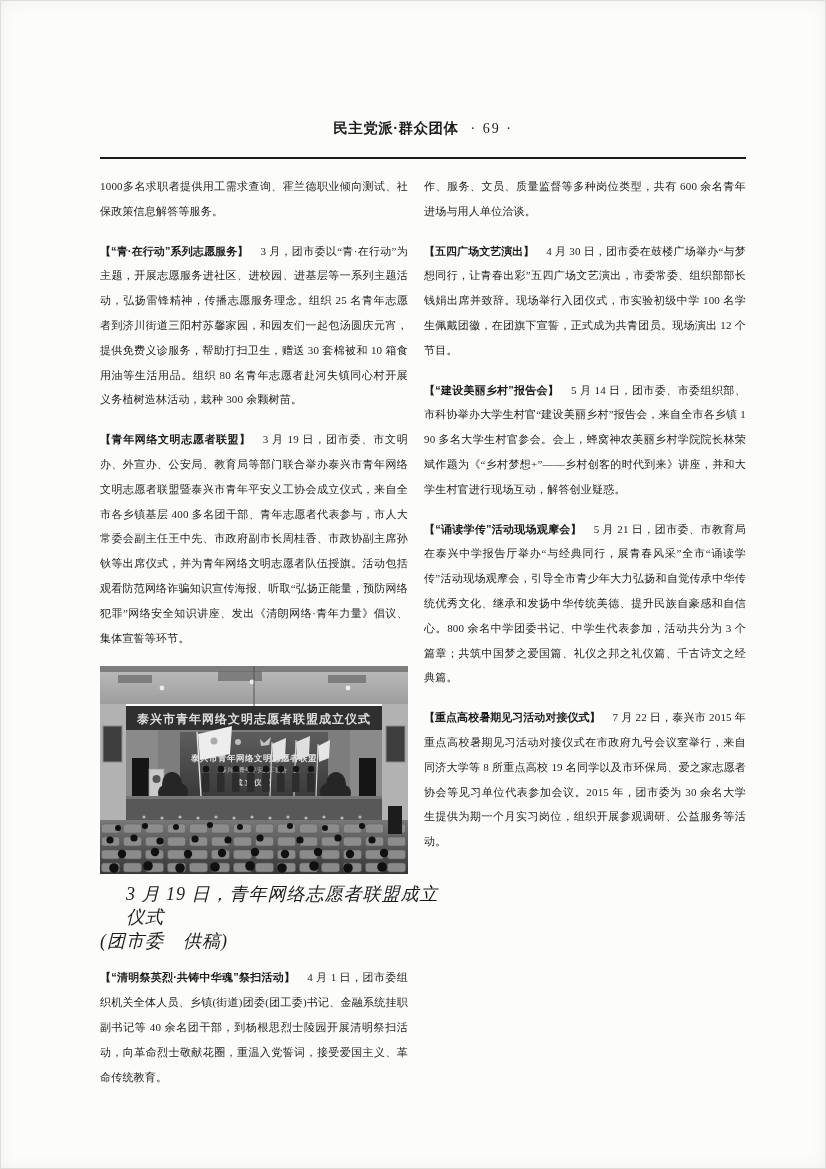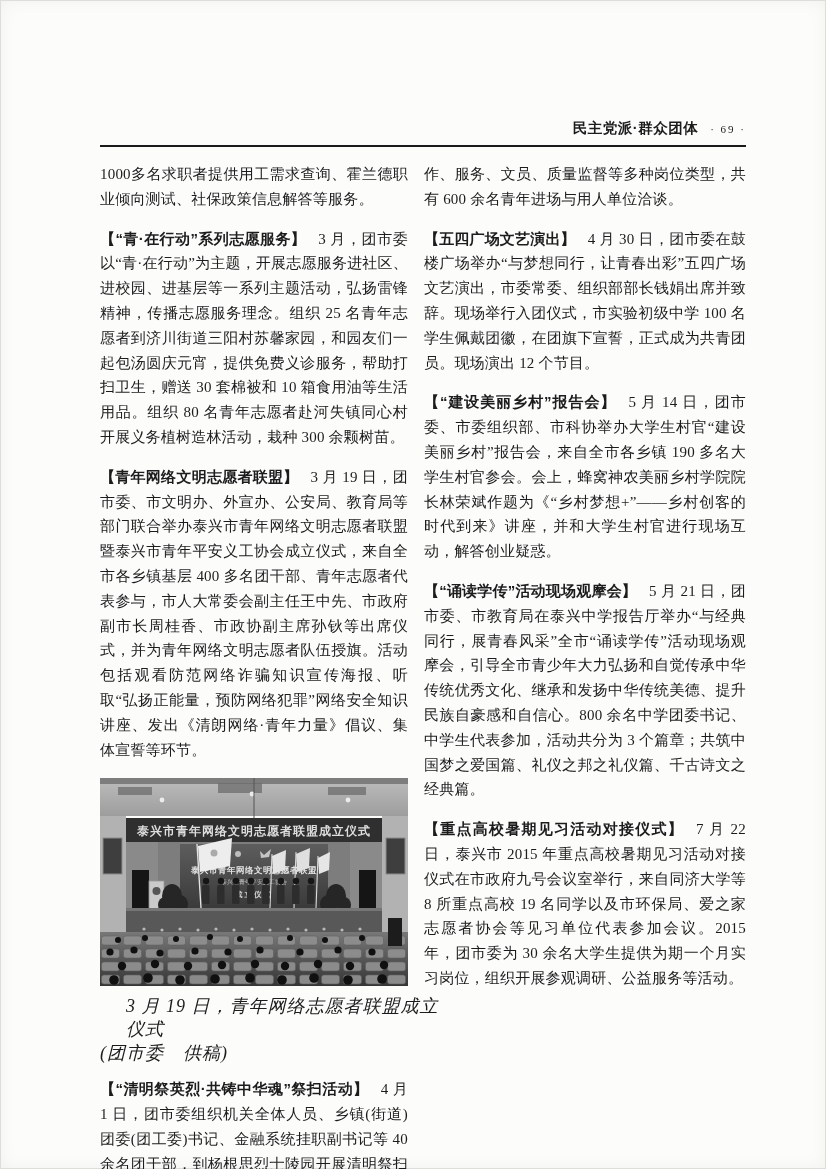--- a/index.html
+++ b/index.html
@@ -4,31 +4,31 @@
 <style>
   html,body{margin:0;padding:0;background:#e9e9e7;}
   .page{
     width:826px;height:1169px;background:#fcfcfb;margin:0 auto;position:relative;
     overflow:hidden;color:#1c1c1c;
     font-family:"Liberation Serif","DejaVu Serif",serif;
     box-shadow:inset 0 0 0 1px #ddddda, inset 0 0 18px rgba(0,0,0,.05);
   }
   .content{position:absolute;left:100px;top:118px;width:646px;}
   .pg-header{
-    display:flex;justify-content:flex-end;align-items:baseline;gap:12px;
+    display:flex;justify-content:center;align-items:baseline;gap:12px;
     font-family:"Liberation Sans","DejaVu Sans",sans-serif;
-    font-weight:bold;font-size:14.5px;line-height:20px;padding-bottom:6px;letter-spacing:.5px;
+    font-weight:bold;font-size:14.5px;line-height:20px;padding-bottom:18px;letter-spacing:.5px;
   }
   .pg-num-wrap{font-family:"Liberation Serif","DejaVu Serif",serif;font-weight:normal;
-    font-size:11px;letter-spacing:2px;}
+    font-size:14px;letter-spacing:2px;}
   .rule{border-top:2px solid #1a1a1a;height:0;}
   .columns{display:flex;gap:16px;margin-top:15px;}
   .col-left{width:308px;}
   .col-right{width:322px;}
-  p.par{margin:0 0 15px 0;font-size:15px;line-height:24.8px;text-align:justify;
+  p.par{margin:0 0 15px 0;font-size:11px;line-height:24.8px;text-align:justify;
     letter-spacing:.2px;word-break:break-all;}
   .sec-title{
     font-family:"Liberation Sans","DejaVu Sans",sans-serif;font-weight:bold;
     margin-right:12px;letter-spacing:0;
   }
   figure.photo-fig{margin:16px 0 12px 0;width:352px;}
   figure.photo-fig svg{display:block;}
   .cap{font-style:italic;font-size:18px;line-height:23px;margin:9px 0 0 26px;letter-spacing:1px;}
   .credit{margin:1px 4px 0 0;text-align:left;}
 </style>

